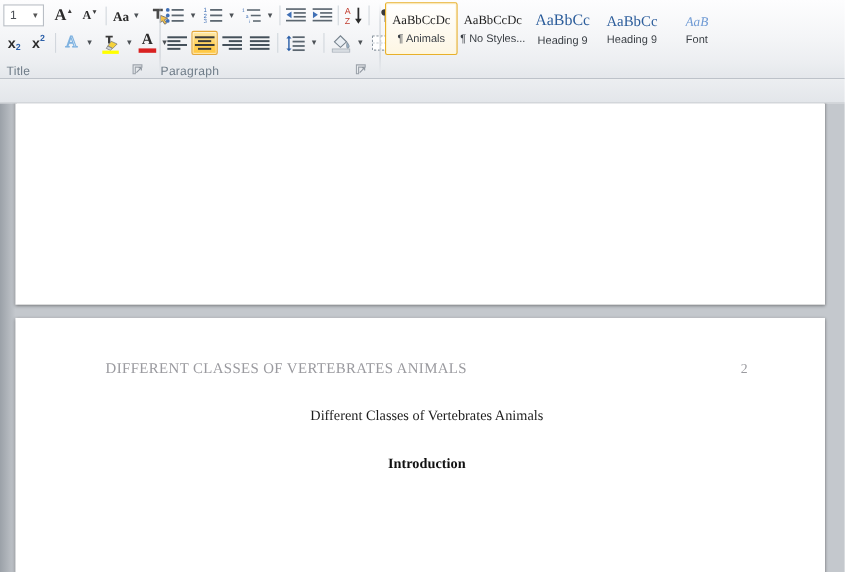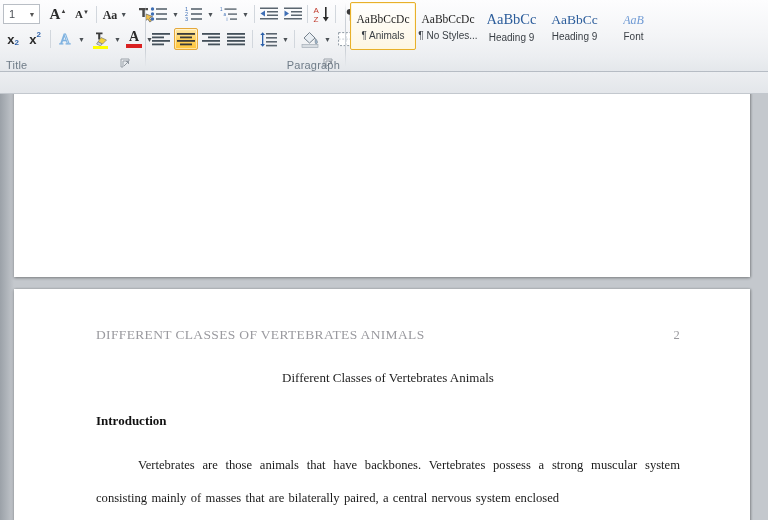--- a/index.html
+++ b/index.html
@@ -13,21 +13,21 @@
 
   
   .ribbon {
     position: absolute; left: 0; top: 0; width: 768px; height: 72px;
     background: linear-gradient(to bottom, #fdfdfe 0%, #f4f5f7 48%, #eceef1 80%, #e4e7eb 100%);
     border-bottom: 1px solid #b6bcc4;
   }
   .group { position: absolute; top: 0; height: 72px; }
   .group-label {
     position: absolute; bottom: 1px; left: 0; width: 100%;
-    text-align: right; font-size: 11px; color: #6f7c88;
+    text-align: left; font-size: 11px; color: #6f7c88;
     letter-spacing: .2px;
   }
   .group-sep {
     position: absolute; top: 3px; width: 1px; height: 64px;
     background: linear-gradient(to bottom, rgba(0,0,0,0), #ccd1d7 25%, #ccd1d7 75%, rgba(0,0,0,0));
   }
   .launcher {
     position: absolute; bottom: 3px; width: 11px; height: 11px;
     opacity: .62;
   }
@@ -131,21 +131,21 @@
   .doc-header .pgnum { font-size: 12.5px; color: #9a9a9f; }
 
   .doc-title {
     position: absolute; left: 82px; top: 81px; width: 584px;
     text-align: center;
     font-family: "Liberation Serif", serif;
     font-size: 13px; color: #1d1d1d;
   }
   .doc-h2 {
     position: absolute; left: 82px; top: 124px; width: 584px;
-    text-align: left;
+    text-align: center;
     font-family: "Liberation Serif", serif;
     font-size: 13px; font-weight: bold; color: #111;
   }
   .doc-body {
     position: absolute; left: 82px; top: 160px; width: 584px;
     font-family: "Liberation Serif", serif;
     font-size: 12.6px; color: #1a1a1a;
     line-height: 33px;
     text-align: justify;
     text-indent: 42px;
@@ -493,16 +493,15 @@
 
     <div class="page" id="page1"></div>
 
     <div class="page" id="page2">
       <div class="doc-header">
         <span>DIFFERENT CLASSES OF VERTEBRATES ANIMALS</span>
         <span class="pgnum">2</span>
       </div>
       <div class="doc-title">Different Classes of Vertebrates Animals</div>
       <div class="doc-h2">Introduction</div>
-      <div class="doc-body">Vertebrates are those animals that have backbones. Vertebrates possess a strong muscular system consisting mainly of masses that are bilaterally paired, a central nervous system enclosed</div>
     </div>
   </div>
 </div>
 
 </body></html>

